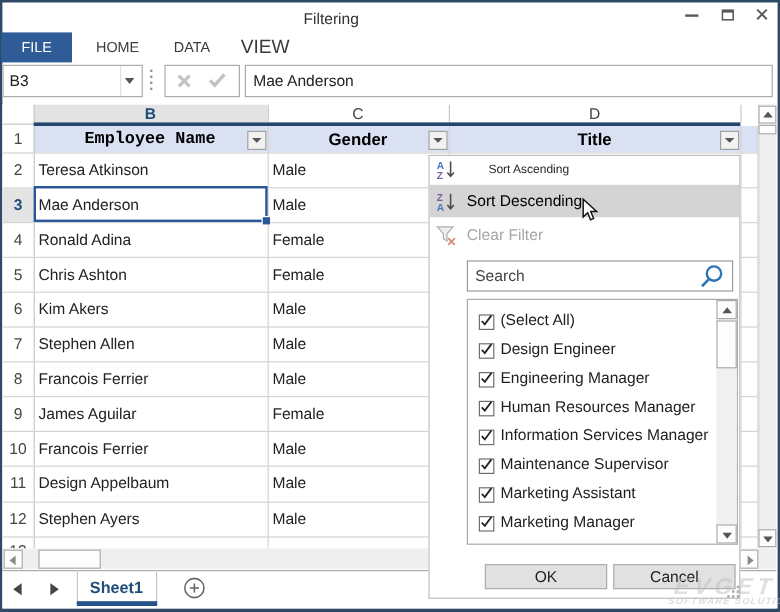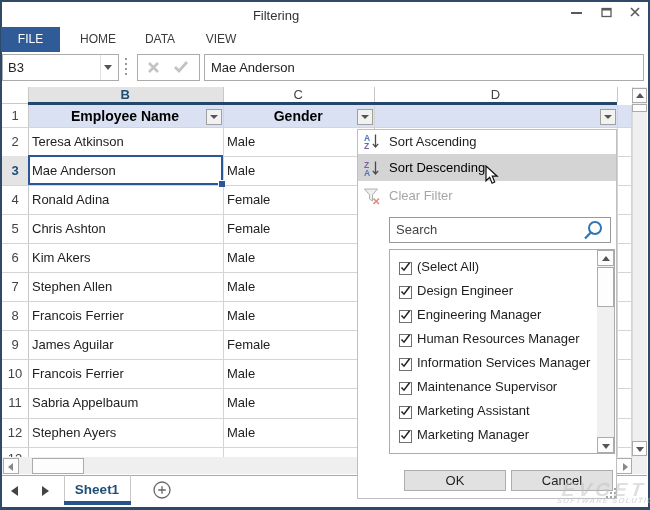--- a/index.html
+++ b/index.html
@@ -31,21 +31,21 @@
   <rect x="1" y="1.5" width="9" height="8" fill="none" stroke="#58595B" stroke-width="1.3"></rect>
   <rect x="1" y="1.5" width="9" height="2" fill="#58595B"></rect>
 </svg>
 <svg class="abs" style="left:630px;top:7px;" width="10" height="10" viewBox="0 0 10 10">
   <path d="M1,1 L9,9 M9,1 L1,9" stroke="#58595B" stroke-width="1.6"></path>
 </svg>
 
 <div class="abs" style="left:1px;top:27px;width:59px;height:25px;background:#2F5B96;color:#fff;font-size:12px;text-align:center;line-height:25px;">FILE</div>
 <div class="abs" style="left:68px;top:27px;width:60px;height:25px;font-size:12px;color:#3b3b3b;text-align:center;line-height:25px;">HOME</div>
 <div class="abs" style="left:131px;top:27px;width:58px;height:25px;font-size:12px;color:#3b3b3b;text-align:center;line-height:25px;">DATA</div>
-<div class="abs" style="left:192px;top:27px;width:58px;height:25px;font-size:12px;color:#3b3b3b;text-align:center;line-height:25px;">VIEW</div>
+<div class="abs" style="left:192px;top:27px;width:58px;height:25px;font-size:16px;color:#3b3b3b;text-align:center;line-height:25px;">VIEW</div>
 
 <div class="abs" style="left:2px;top:54px;width:117px;height:27px;background:#fff;border:1px solid #ABABAB;"></div>
 <div class="abs" style="left:8px;top:54px;height:27px;line-height:27px;font-size:13px;color:#222;">B3</div>
 <div class="abs" style="left:100px;top:55px;width:1px;height:25px;background:#E0E0E0;"></div>
 <div class="tri-down abs" style="left:104px;top:65px;"></div>
 <div class="abs" style="left:125px;top:58px;width:2px;height:2px;background:#999;box-shadow:0 5px #999,0 10px #999,0 15px #999;"></div>
 <div class="abs" style="left:137px;top:54px;width:63px;height:27px;background:#fff;border:1px solid #ABABAB;"></div>
 <svg class="abs" style="left:147px;top:61px;" width="13" height="13" viewBox="0 0 13 13">
   <path d="M2,2 L11,11 M11,2 L2,11" stroke="#C3C3C3" stroke-width="2.6"></path>
 </svg>
@@ -60,22 +60,23 @@
   <div class="abs" style="left:26px;top:0;width:194.5px;height:15px;text-align:center;line-height:15px;font-size:13px;font-weight:bold;color:#1F4E79;">B</div>
   <div class="abs" style="left:220.5px;top:0;width:151.5px;height:15px;text-align:center;line-height:15px;font-size:13px;color:#444;">C</div>
   <div class="abs" style="left:372px;top:0;width:243px;height:15px;text-align:center;line-height:15px;font-size:13px;color:#444;">D</div>
   <div class="gl" style="left:26px;top:0;width:1px;height:15px;background:#C8C8C8;"></div>
   <div class="gl" style="left:220.5px;top:0;width:1px;height:15px;background:#C8C8C8;"></div>
   <div class="gl" style="left:372px;top:0;width:1px;height:15px;background:#C8C8C8;"></div>
   <div class="gl" style="left:615px;top:0;width:1px;height:15px;background:#C8C8C8;"></div>
   <div class="gl" style="left:0px;top:16px;width:26px;height:1px;background:#C8C8C8;"></div>
   <div class="abs" style="left:26px;top:15px;width:589px;height:3px;background:#24466B;"></div>
   <div class="abs" style="left:26px;top:18px;width:604px;height:21.5px;background:#D9E1F2;"></div>
-  <div class="abs" style="left:26px;top:18px;width:194px;height:21.5px;text-align:center;line-height:22px;font-size:14px;font-weight:bold;color:#000;">Employee Name</div>
+  <div class="abs" style="left:26px;top:18px;width:194px;height:21.5px;text-align:center;line-height:22px;font-size:14px;font-weight:bold;color:#000;font-family:Liberation Mono, monospace;">Employee Name</div>
   <div class="abs" style="left:220.5px;top:18px;width:151.5px;height:21.5px;text-align:center;line-height:22px;font-size:14px;font-weight:bold;color:#000;">Gender</div>
+  <div class="abs" style="left:372px;top:18px;width:243px;height:21.5px;text-align:center;line-height:22px;font-size:14px;font-weight:bold;color:#000;">Title</div>
   <div class="fbtn" style="left:204px;top:22px;">
       <div class="tri-down"></div>
     </div>
   <div class="fbtn" style="left:355px;top:22px;">
       <div class="tri-down"></div>
     </div>
   <div class="fbtn" style="left:598px;top:22px;">
       <div class="tri-down"></div>
     </div>
   <div class="gl" style="left:26px;top:18px;width:1px;height:352px;background:#C8C8C8;"></div>
@@ -111,21 +112,21 @@
   <div class="num" style="left:0;top:359.6px;width:26px;height:24.5px;line-height:24.5px;">13</div>
   <div class="cell" style="left:30px;top:39.5px;height:29.1px;line-height:29.1px;">Teresa Atkinson</div>
   <div class="cell" style="left:30px;top:68.6px;height:29.1px;line-height:29.1px;">Mae Anderson</div>
   <div class="cell" style="left:30px;top:97.7px;height:29.1px;line-height:29.1px;text-align:center;">Ronald Adina</div>
   <div class="cell" style="left:30px;top:126.8px;height:29.1px;line-height:29.1px;">Chris Ashton</div>
   <div class="cell" style="left:30px;top:155.9px;height:29.1px;line-height:29.1px;">Kim Akers</div>
   <div class="cell" style="left:30px;top:185.0px;height:29.1px;line-height:29.1px;">Stephen Allen</div>
   <div class="cell" style="left:30px;top:214.1px;height:29.1px;line-height:29.1px;">Francois Ferrier</div>
   <div class="cell" style="left:30px;top:243.2px;height:29.1px;line-height:29.1px;">James Aguilar</div>
   <div class="cell" style="left:30px;top:272.3px;height:29.1px;line-height:29.1px;">Francois Ferrier</div>
-  <div class="cell" style="left:30px;top:301.4px;height:29.1px;line-height:29.1px;">Sabria Appelbaum</div>
+  <div class="cell" style="left:30px;top:301.4px;height:29.1px;line-height:29.1px;">Design Appelbaum</div>
   <div class="cell" style="left:30px;top:330.5px;height:29.1px;line-height:29.1px;">Stephen Ayers</div>
   <div class="cell" style="left:225px;top:39.5px;height:29.1px;line-height:29.1px;">Male</div>
   <div class="cell" style="left:225px;top:68.6px;height:29.1px;line-height:29.1px;">Male</div>
   <div class="cell" style="left:225px;top:97.7px;height:29.1px;line-height:29.1px;">Female</div>
   <div class="cell" style="left:225px;top:126.8px;height:29.1px;line-height:29.1px;">Female</div>
   <div class="cell" style="left:225px;top:155.9px;height:29.1px;line-height:29.1px;">Male</div>
   <div class="cell" style="left:225px;top:185.0px;height:29.1px;line-height:29.1px;">Male</div>
   <div class="cell" style="left:225px;top:214.1px;height:29.1px;line-height:29.1px;">Male</div>
   <div class="cell" style="left:225px;top:243.2px;height:29.1px;line-height:29.1px;">Female</div>
   <div class="cell" style="left:225px;top:272.3px;height:29.1px;line-height:29.1px;">Male</div>
@@ -165,21 +166,21 @@
   <circle cx="9" cy="9" r="8" fill="none" stroke="#666" stroke-width="1.3"></circle>
   <path d="M9,5.2 L9,12.8 M5.2,9 L12.8,9" stroke="#666" stroke-width="1.3"></path>
 </svg>
 
 <div class="abs" style="left:357px;top:129px;width:260px;height:370px;background:#fff;border:1px solid #BFBFBF;"></div>
 <svg class="abs" style="left:364px;top:133px;" width="17" height="17" viewBox="0 0 17 17">
   <text x="0" y="7.5" font-family="Liberation Sans" font-size="8.5px" font-weight="bold" fill="#4B77BE">A</text>
   <text x="0" y="16" font-family="Liberation Sans" font-size="8.5px" font-weight="bold" fill="#7E5FA4">Z</text>
   <path d="M11.5,1.5 L11.5,13.5 M8.8,10.8 L11.5,14 L14.2,10.8" fill="none" stroke="#4a4a4a" stroke-width="1.3"></path>
 </svg>
-<div class="abs" style="left:389px;top:130px;height:24px;line-height:24px;font-size:13px;color:#1e1e1e;text-align:right;">Sort Ascending</div>
+<div class="abs" style="left:407px;top:130px;height:24px;line-height:24px;font-size:10px;color:#1e1e1e;text-align:right;">Sort Ascending</div>
 <div class="abs" style="left:358px;top:154px;width:258px;height:27px;background:#D4D4D4;"></div>
 <svg class="abs" style="left:364px;top:160px;" width="17" height="17" viewBox="0 0 17 17">
   <text x="0" y="7.5" font-family="Liberation Sans" font-size="8.5px" font-weight="bold" fill="#7E5FA4">Z</text>
   <text x="0" y="16" font-family="Liberation Sans" font-size="8.5px" font-weight="bold" fill="#4B77BE">A</text>
   <path d="M11.5,1.5 L11.5,13.5 M8.8,10.8 L11.5,14 L14.2,10.8" fill="none" stroke="#4a4a4a" stroke-width="1.3"></path>
 </svg>
 <div class="abs" style="left:389px;top:155px;height:26px;line-height:26px;font-size:13px;color:#000000;">Sort Descending</div>
 <svg class="abs" style="left:363px;top:188px;" width="19" height="17" viewBox="0 0 19 17">
   <path d="M1.5,1 L14.5,1 L9.5,6.8 L9.5,13 L6.5,11 L6.5,6.8 Z" fill="#EFEFEF" stroke="#B0B0B0" stroke-width="1"></path>
   <path d="M10.5,10.5 L16,16 M16,10.5 L10.5,16" stroke="#D9897E" stroke-width="1.5"></path>

